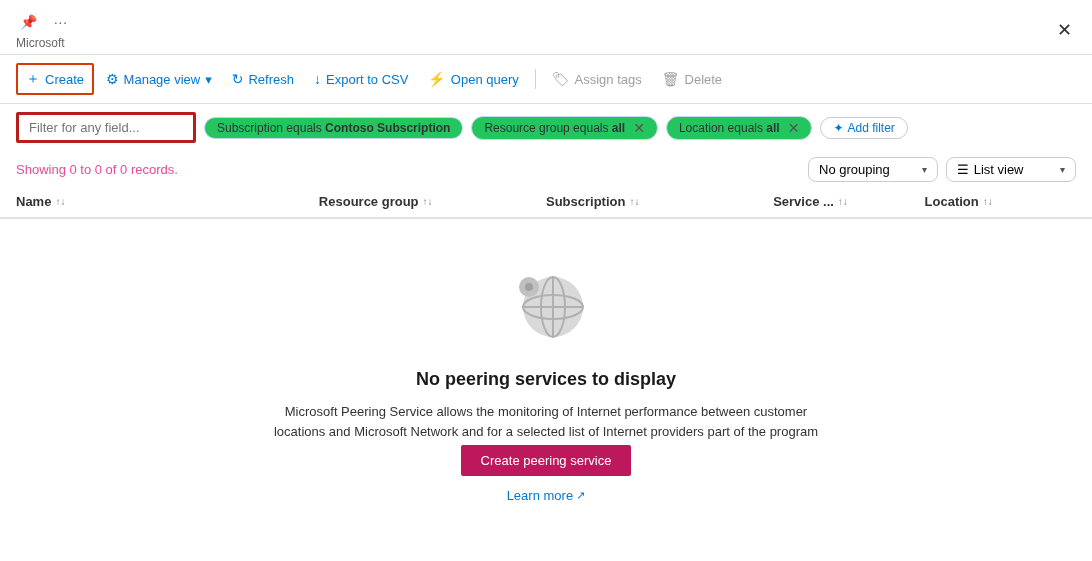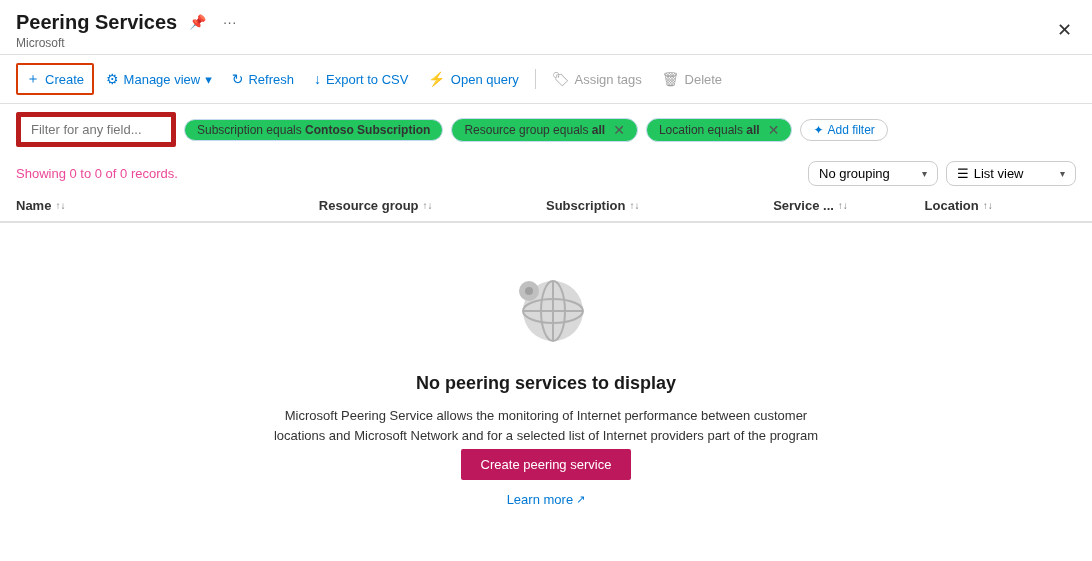--- a/index.html
+++ b/index.html
@@ -13,21 +13,21 @@
     .close-btn { background: none; border: none; cursor: pointer; color: #333; font-size: 18px; padding: 4px; }
 
     .toolbar { display: flex; align-items: center; gap: 4px; padding: 8px 16px; border-bottom: 1px solid #e0e0e0; flex-wrap: wrap; }
     .toolbar-btn { display: flex; align-items: center; gap: 5px; background: none; border: none; cursor: pointer; color: #0078d4; font-size: 13px; padding: 5px 8px; border-radius: 2px; }
     .toolbar-btn.create { border: 2px solid #d83b01; color: #0078d4; }
     .toolbar-btn .icon { font-size: 14px; }
     .toolbar-divider { width: 1px; height: 20px; background: #d0d0d0; margin: 0 4px; }
     .toolbar-btn.disabled { color: #a0a0a0; cursor: default; }
 
     .filters-bar { display: flex; align-items: center; gap: 8px; padding: 8px 16px; flex-wrap: wrap; }
-    .filter-input { border: 5px solid #b91c1c; border-radius: 2px; padding: 5px 10px; font-size: 13px; width: 160px; color: #1d4ed8; }
+    .filter-input { border: 3px solid #b91c1c; border-radius: 2px; padding: 5px 10px; font-size: 13px; width: 180px; color: #1d4ed8; }
     .filter-tag { display: flex; align-items: center; gap: 6px; background: #22c55e; border: 1px solid #c7d9f0; border-radius: 16px; padding: 3px 12px; font-size: 12px; color: #333; }
     .filter-tag .close { cursor: pointer; color: #555; font-size: 14px; margin-left: 2px; }
     .add-filter-btn { display: flex; align-items: center; gap: 4px; background: none; border: 1px solid #ccc; border-radius: 16px; padding: 3px 12px; font-size: 12px; color: #0078d4; cursor: pointer; }
 
     .info-bar { display: flex; align-items: center; justify-content: space-between; padding: 6px 16px 4px 16px; }
     .records-count { font-size: 13px; color: #ec4899; }
     .view-controls { display: flex; align-items: center; gap: 8px; }
     .dropdown-btn { display: flex; align-items: center; gap: 6px; border: 1px solid #ccc; border-radius: 8px; padding: 4px 10px; background: #fff; font-size: 13px; cursor: pointer; min-width: 130px; justify-content: space-between; }
     .dropdown-btn .chevron { font-size: 10px; color: #555; }
 
@@ -42,21 +42,20 @@
     .empty-desc span { color: #333; }
     .create-btn { background: #be185d; color: #fff; border: none; padding: 8px 20px; font-size: 13px; border-radius: 2px; cursor: pointer; margin-bottom: 12px; }
     .learn-more { font-size: 13px; color: #0078d4; cursor: pointer; display: flex; align-items: center; gap: 3px; background: none; border: none; }
   </style>
 </head>
 <body>
 
 <div class="header">
   <div class="header-left">
     <div class="page-title">
-      <span>Peering Services</span>
       <button class="icon-btn" title="Pin">📌</button>
       <button class="icon-btn" title="More">···</button>
     </div>
     <div class="page-subtitle">Microsoft</div>
   </div>
   <button class="close-btn">✕</button>
 </div>
 
 <div class="toolbar">
   <button class="toolbar-btn create">

